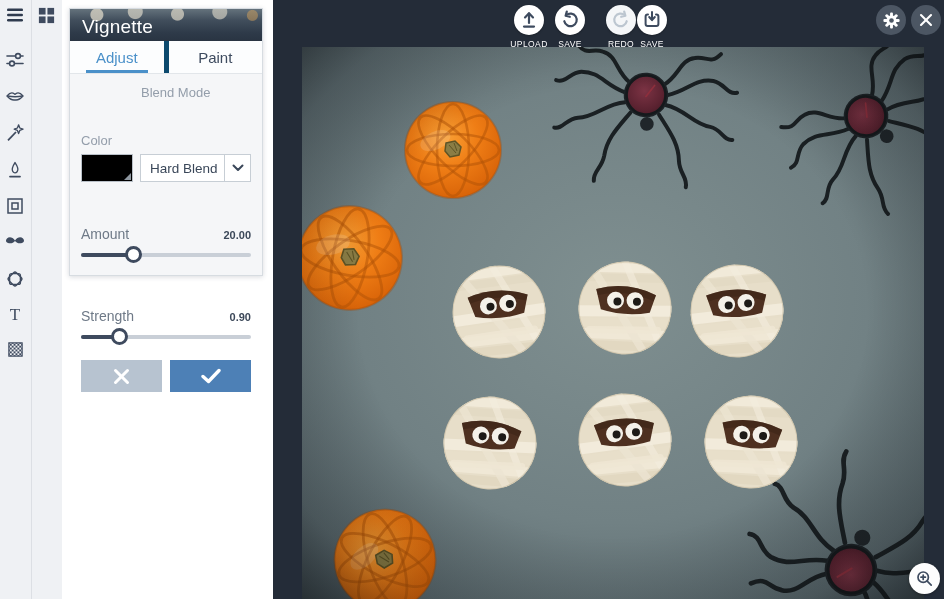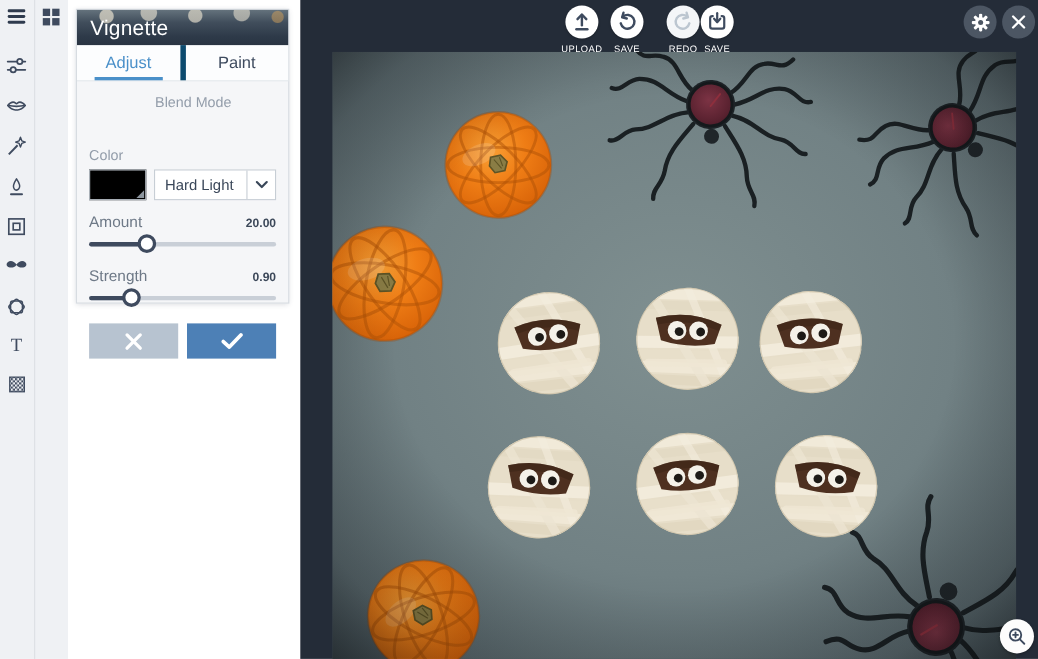--- a/index.html
+++ b/index.html
@@ -40,21 +40,21 @@
   .controls-row { display:flex; align-items:center; }
   .swatch { position:relative; width:52px; height:28px; background:#000; border:1px solid #b9c0c8; cursor:pointer; }
   .swatch .corner { position:absolute; right:1px; bottom:1px; width:0; height:0;
                     border-left:7px solid transparent; border-bottom:7px solid #8d969f; }
   .dropdown { flex:1; margin-left:7px; height:28px; background:#fff; border:1px solid #c7ced5;
               display:flex; align-items:center; cursor:pointer; }
   .dropdown .dd-text { flex:1; padding-left:9px; font-size:13.5px; color:#3a4759; white-space:nowrap; }
   .dropdown .dd-chev { width:26px; height:100%; border-left:1px solid #c7ced5; display:flex; align-items:center; justify-content:center; }
   .slider-group { margin-top:11px; }
   .slider-head { display:flex; align-items:baseline; justify-content:space-between; }
-  .slider-label { font-size:14px; color:#6e7987; }
+  .slider-label { font-size:14px; color:#6e7987;margin-top:33px; }
   .slider-value { font-size:11px; color:#3c4859; font-weight:bold; }
   .slider { position:relative; height:18px; margin-top:4px; cursor:pointer; }
   .slider .track { position:absolute; left:0; right:0; top:7px; height:4px; background:#c9cfd7; border-radius:2px; }
   .slider .fill  { position:absolute; left:0; top:7px; height:4px; background:#3e4a5e; border-radius:2px; }
   .slider .handle{ position:absolute; top:0; width:17px; height:17px; margin-left:-9px; background:#fff;
                    border:3px solid #3e4a5e; border-radius:50%; }
   .actions { display:flex; justify-content:space-between; margin-top:14px; }
   .act-btn { width:81px; height:32px; display:flex; align-items:center; justify-content:center; cursor:pointer; }
   .act-cancel { background:#b7c3d0; }
   .act-confirm { background:#4d80b6; }
@@ -192,21 +192,21 @@
       <div class="panel-body">
         <div class="field-labels">
           <div class="lab-color">Color</div>
           <div>Blend Mode</div>
         </div>
         <div class="controls-row">
           <div class="swatch">
             <div class="corner"></div>
           </div>
           <div class="dropdown">
-            <div class="dd-text">Hard Light</div>
+            <div class="dd-text">Hard Blend</div>
             <div class="dd-chev">
               <svg width="12" height="8" viewBox="0 0 12 8">
                 <polyline points="1.5,1.5 6,6 10.5,1.5" fill="none" stroke="#3a4759" stroke-width="2" stroke-linecap="round" stroke-linejoin="round"></polyline>
               </svg>
             </div>
           </div>
         </div>
 
         <div class="slider-group">
           <div class="slider-head">

